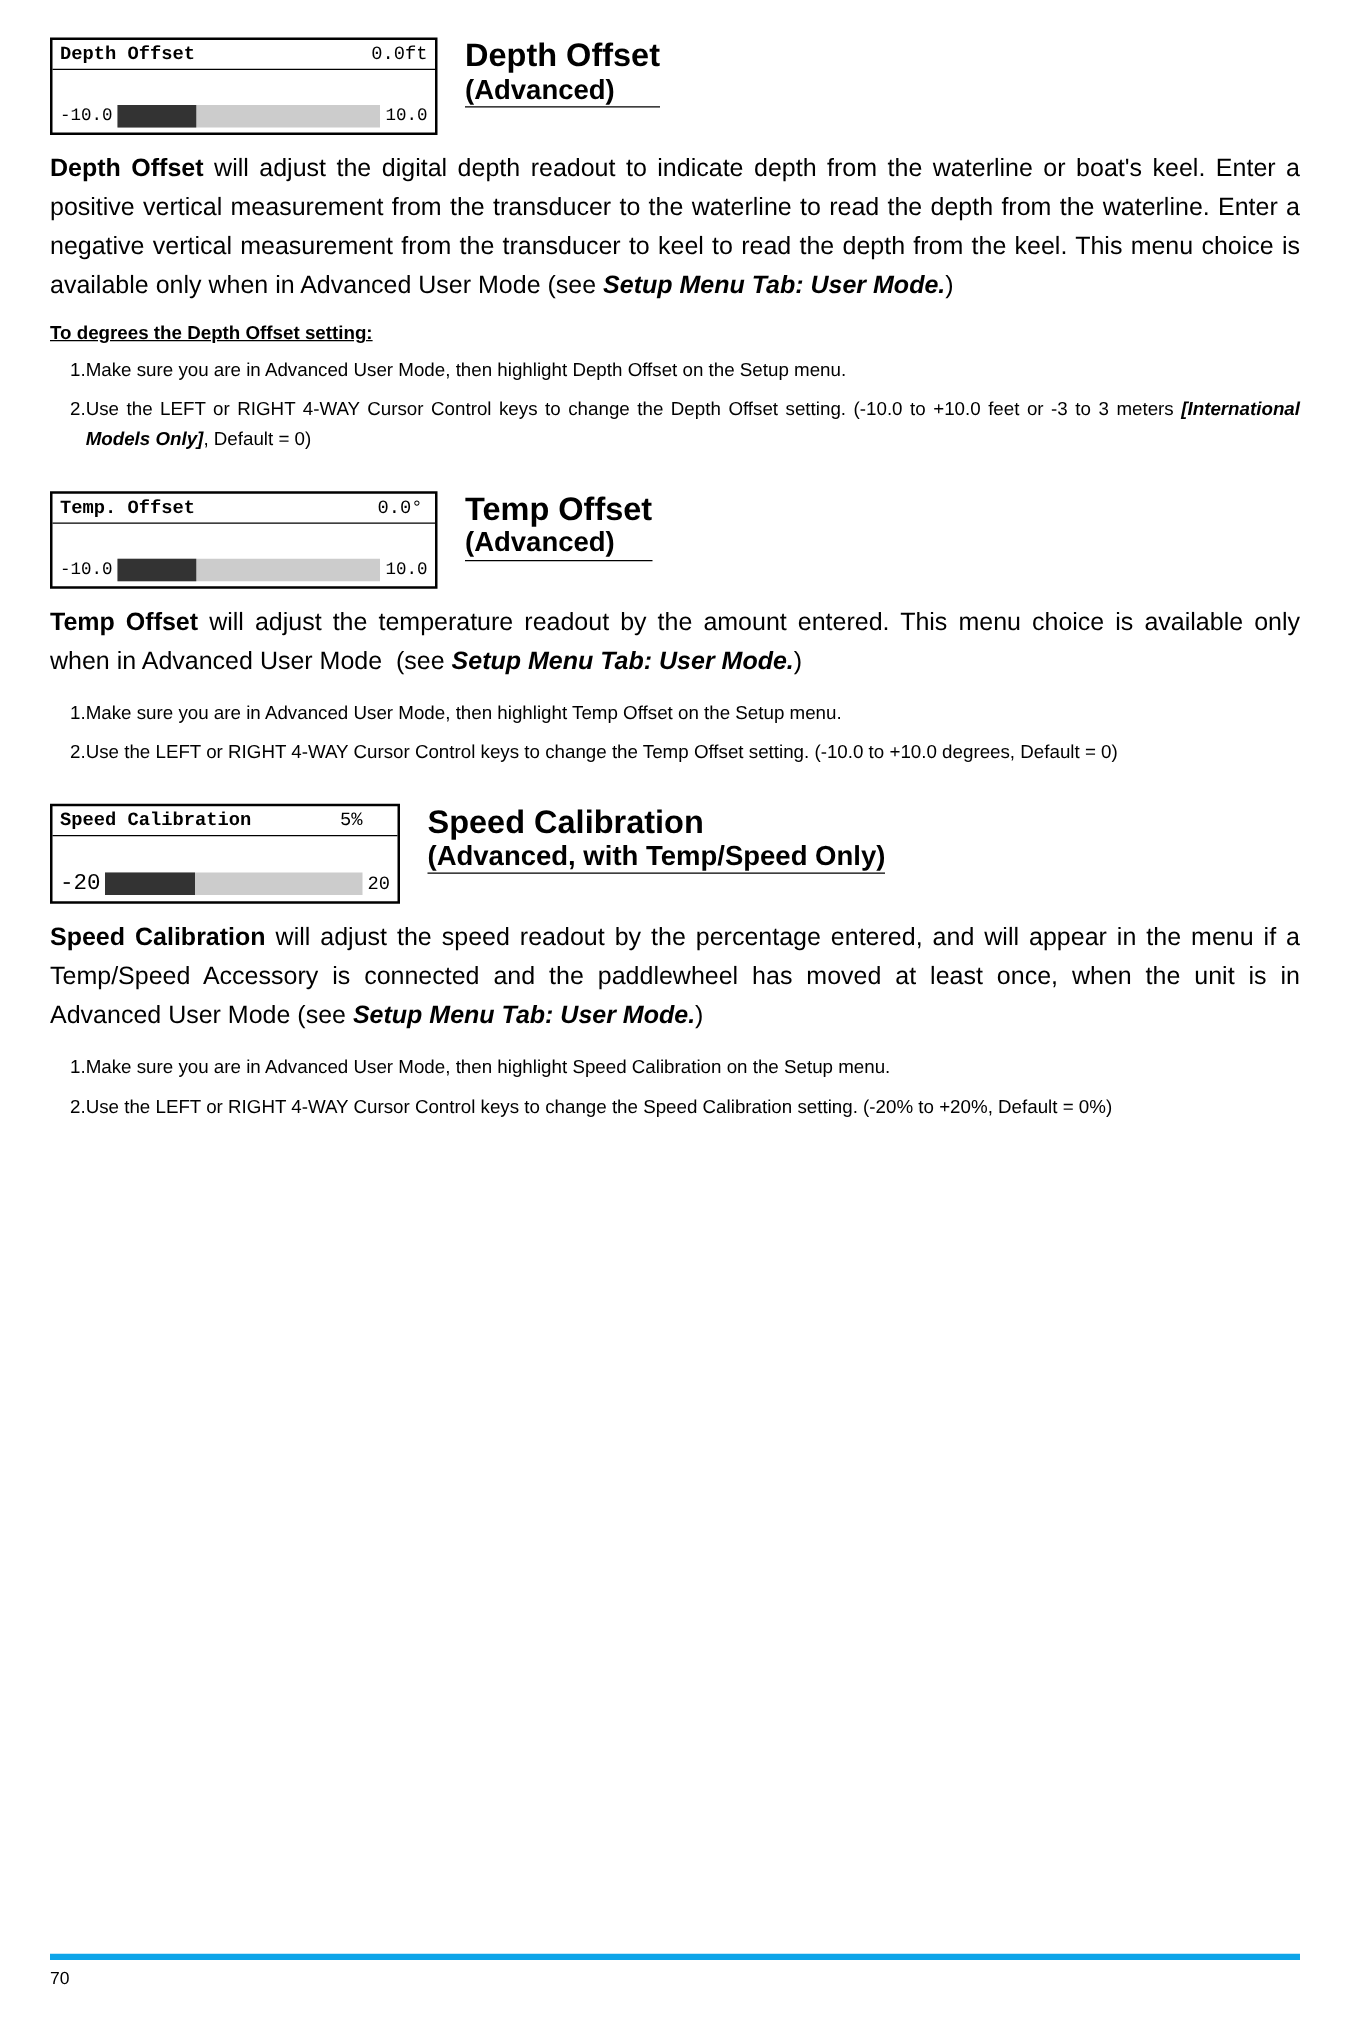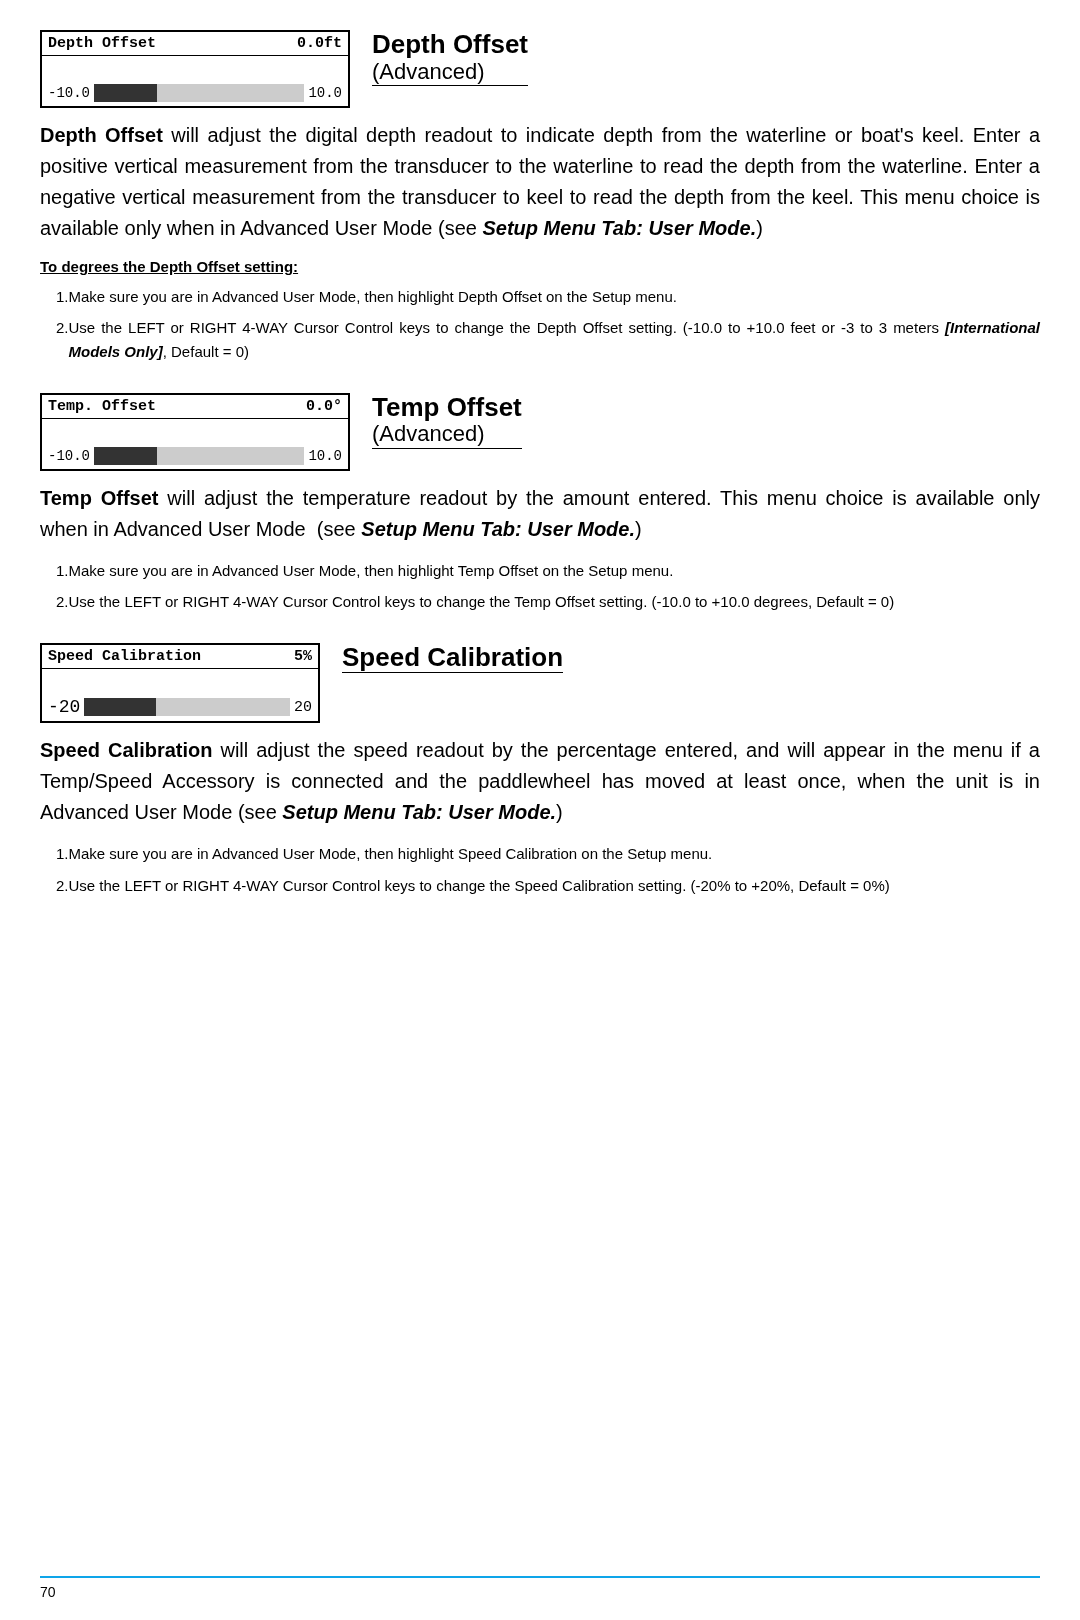--- a/index.html
+++ b/index.html
@@ -74,40 +74,39 @@
       width: 35%;
     }
 
     .widget-label {
       min-width: 70px;
       font-weight: bold;
       white-space: nowrap;
     }
 
     .widget-value {
-      font-weight: bold;
+      font-weight: normal;
       min-width: 40px;
-      text-align: right;
     }
 
     .section-title-block {
       display: flex;
       flex-direction: column;
       justify-content: center;
     }
 
     .section-title {
       font-size: 26px;
       font-weight: bold;
       line-height: 1.1;
     }
 
     .section-subtitle {
       font-size: 22px;
-      font-weight: normal;
+      font-weight: bold;
       line-height: 1.2;
     }
 
     .divider {
       border: none;
       border-bottom: 1.5px solid #000;
       margin-bottom: 4px;
       width: 100%;
     }
 
@@ -153,24 +152,24 @@
       padding-left: 16px;
       flex-shrink: 0;
     }
 
     .list-content {
       flex: 1;
     }
 
     .page-footer {
       position: absolute;
-      bottom: 20px;
+      bottom: 30px;
       left: 40px;
       font-size: 14px;
-      border-top: 2px solid #0ea5e9;
+      border-top: 5px solid #0ea5e9;
       padding-top: 6px;
       width: calc(1080px - 80px);
     }
 
     .speed-widget-box {
       border: 2px solid #000;
       display: inline-block;
       min-width: 280px;
       margin-right: 22px;
       flex-shrink: 0;
@@ -266,20 +265,21 @@
       <div class="widget-slider-row">
         <span style="font-size:18px;font-family:'Courier New',monospace;">-20</span>
         <div class="slider-track">
           <div class="slider-fill-speed"></div>
         </div>
         <span style="font-size:15px;font-family:Liberation Mono, monospace;">20</span>
       </div>
     </div>
     <div class="section-title-block">
       <div class="section-title">Speed Calibration</div>
+      <div class="section-subtitle">(Advanced, with Temp/Speed Only)</div>
       <hr class="divider">
     </div>
   </div>
 
   <p class="body-text">
     <b>Speed Calibration</b> will adjust the speed readout by the percentage entered, and will appear in the menu if a Temp/Speed Accessory is connected and the paddlewheel has moved at least once, when the unit is in Advanced User Mode (see <b><i>Setup Menu Tab: User Mode.</i></b>)
   </p>
 
   <ol class="instructions-list">
     <li>

